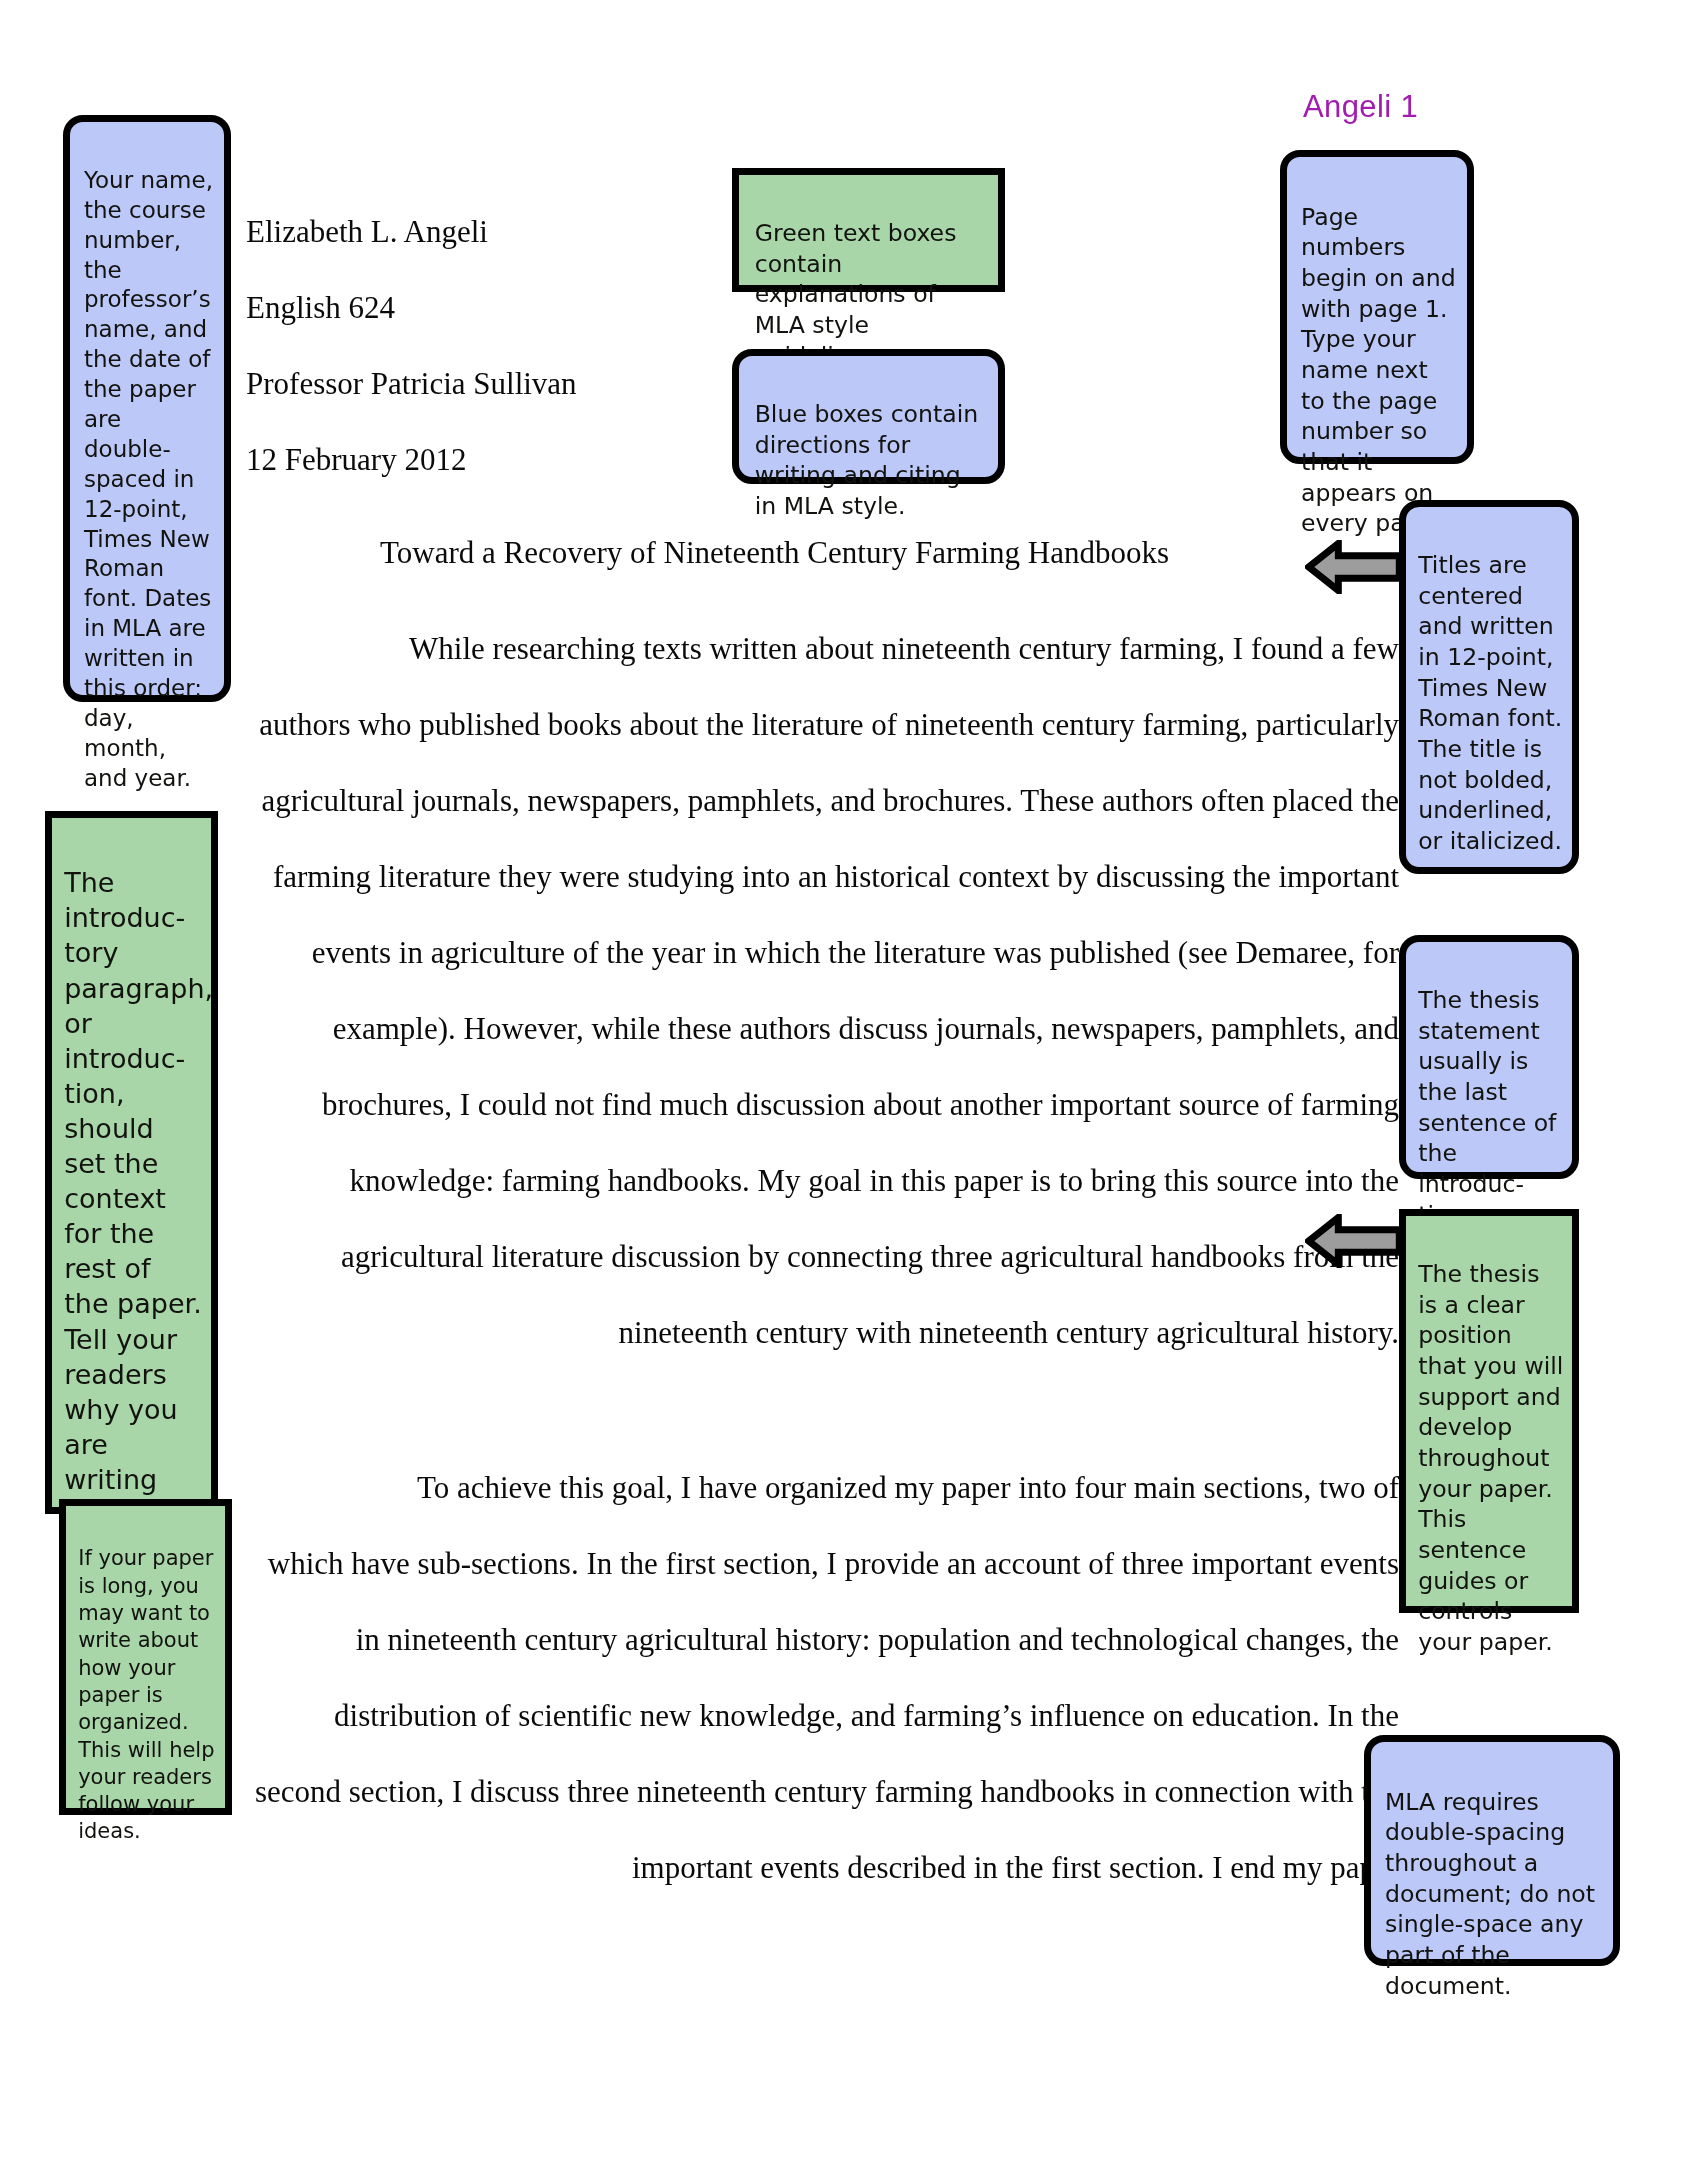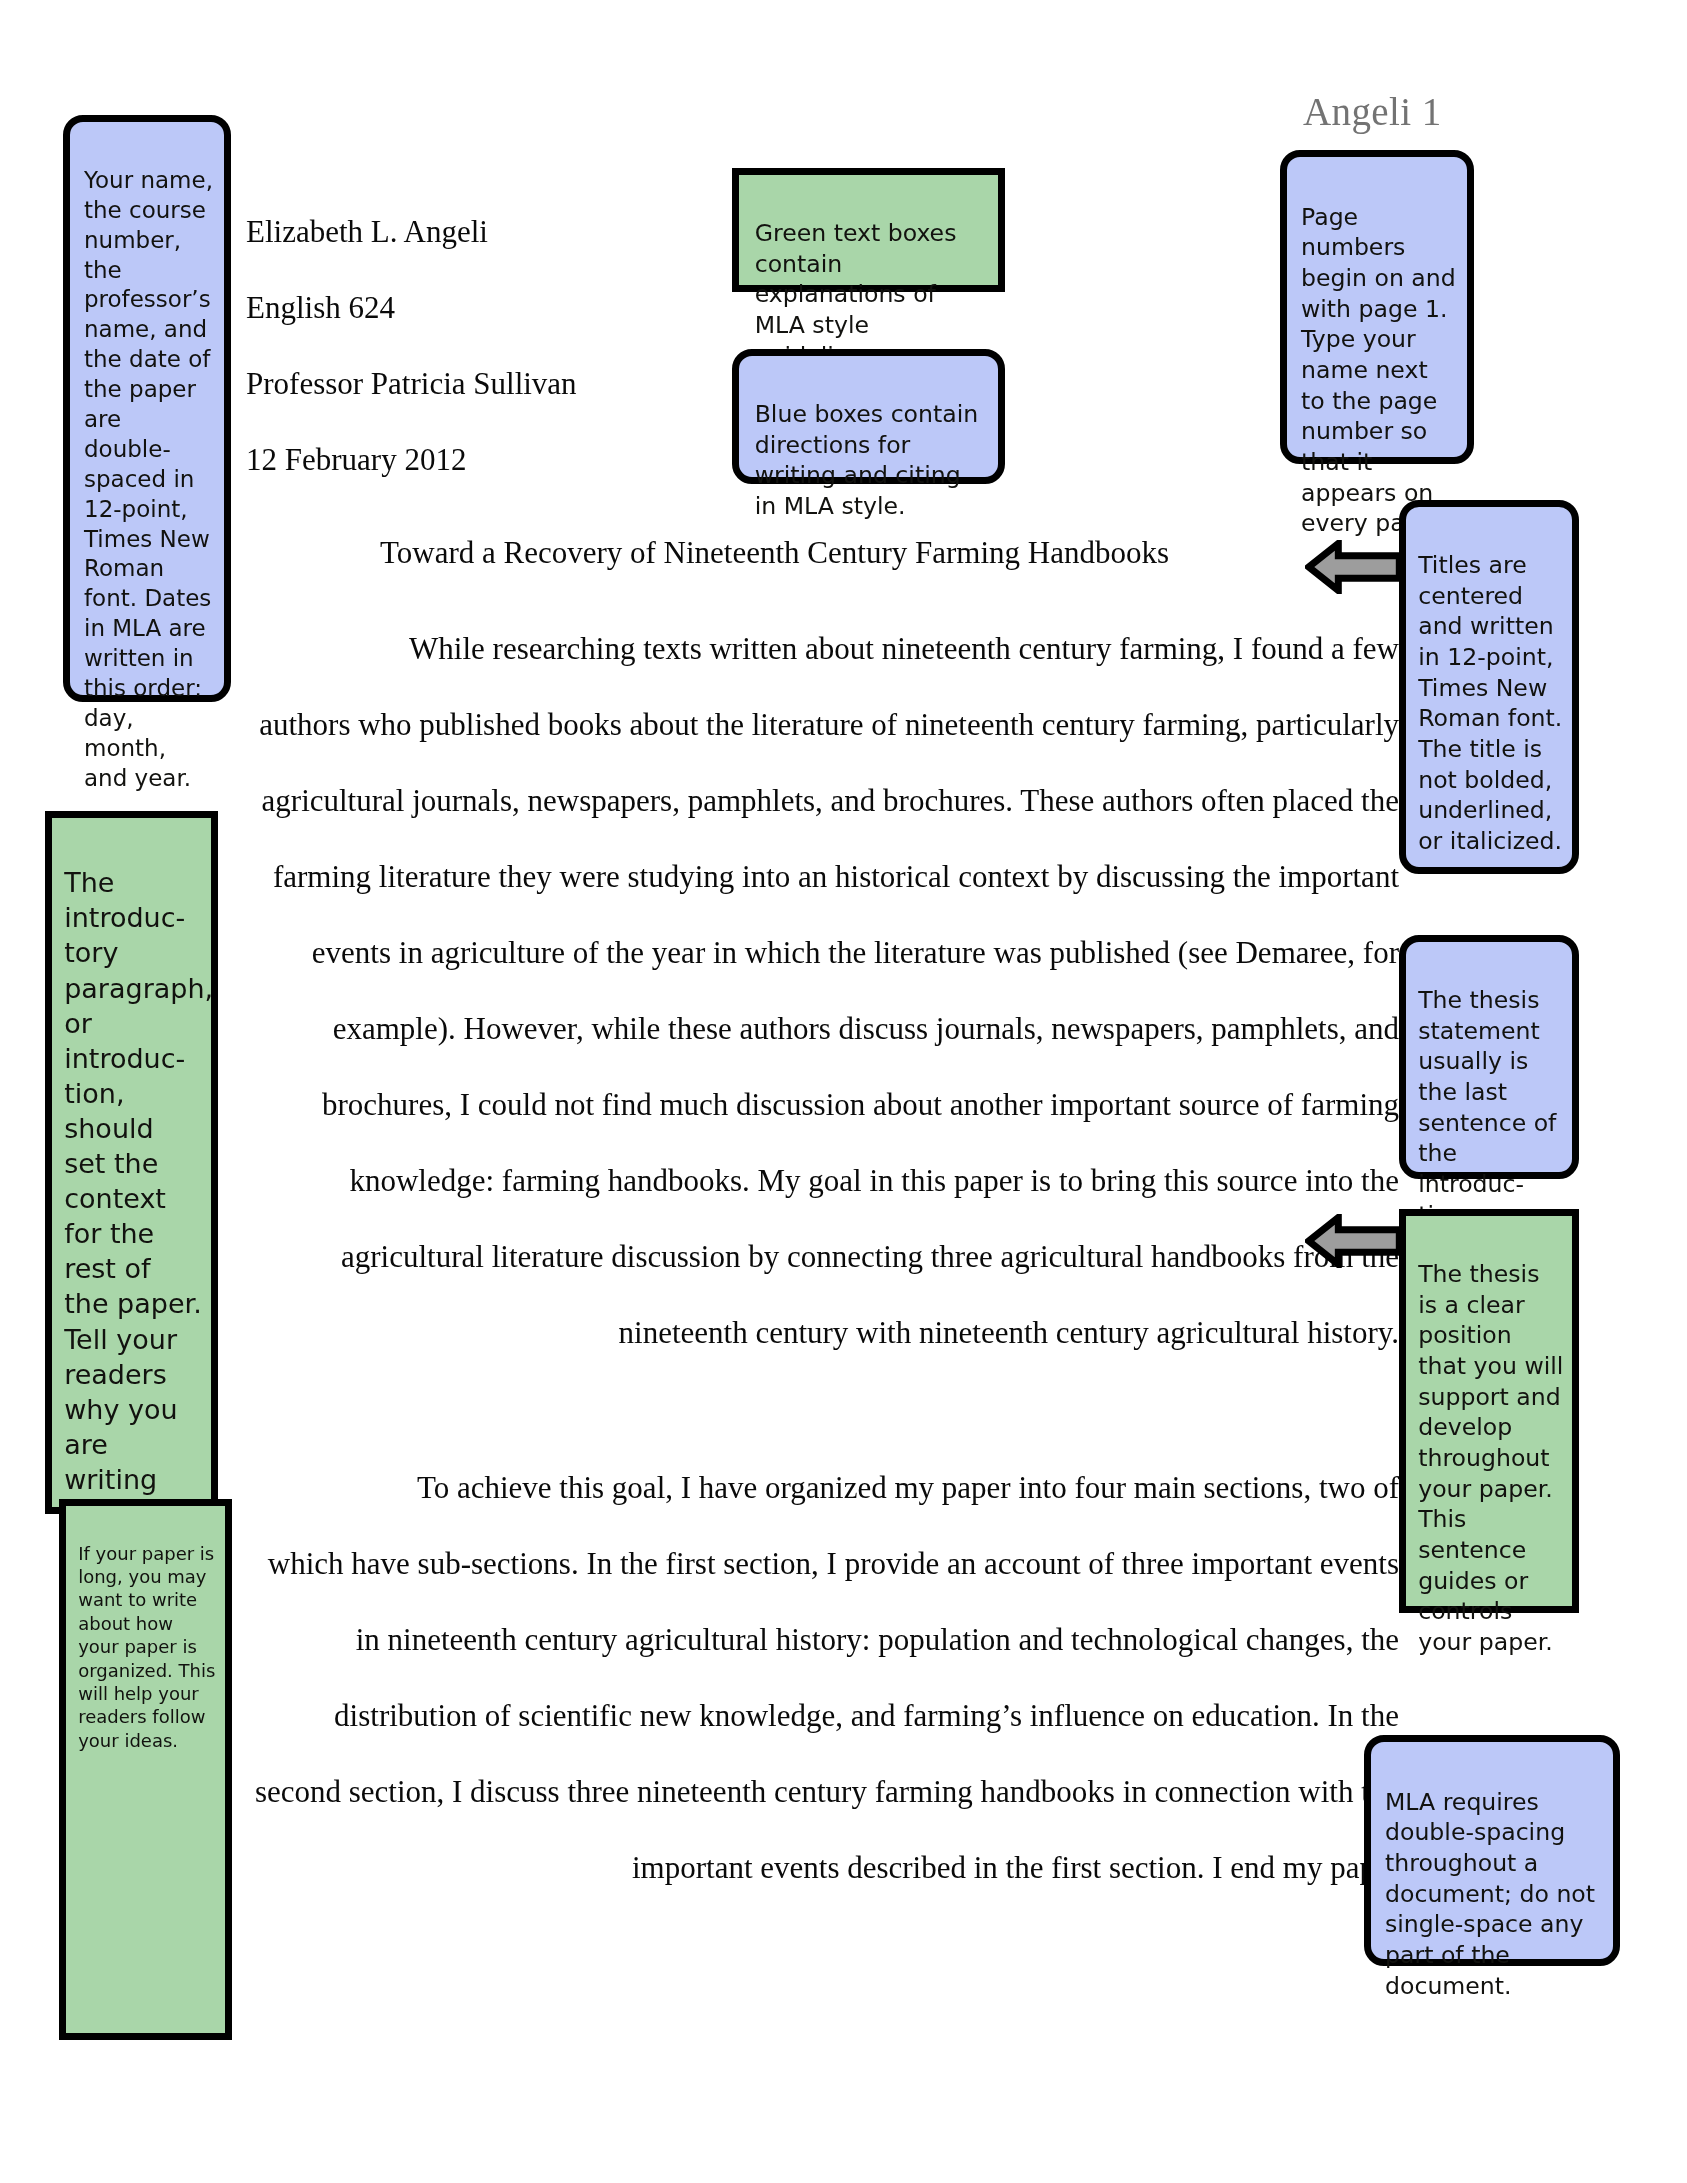--- a/index.html
+++ b/index.html
@@ -38,23 +38,23 @@
   .doc-text {
     position: absolute;
     font-family: "Liberation Serif", "DejaVu Serif", serif;
     color: #0a0a0a;
     white-space: pre-line;
   }
   #header-pagenum {
     position: absolute;
     left: 1303px;
     top: 89px;
-    font-size: 39px;
-    font-family: Liberation Serif, serif;
-    color: #737373;
+    font-size: 31px;
+    font-family: Liberation Sans, sans-serif;
+    color: #a21caf;
     letter-spacing: 0.4px;
   }
   #heading-block {
     left: 246px;
     top: 194px;
     width: 664px;
     font-size: 31px;
     line-height: 76px;
   }
   #paper-title {
@@ -146,21 +146,21 @@
       <polygon points="4,31 38,4 38,18 108,18 108,44 38,44 38,58" fill="#9d9d9d" stroke="#000000" stroke-width="8" stroke-linejoin="miter"></polygon>
     </svg>
   </div>
 
   <div class="callout green" style="left:1399px; top:1209px; width:180px; height:404px; padding:12.2px 7px 7px 12.2px; font-size:23.6px;">
     <span class="ctext">The thesis is a clear position that you will support and develop throughout your paper. This sentence guides or controls your paper.</span>
   </div>
 
   <div class="body-par" id="par-2">To achieve this goal, I have organized my paper into four main sections, two of which have sub-sections. In the first section, I provide an account of three important events in nineteenth century agricultural history: population and technological changes, the distribution of scientific new knowledge, and farming’s influence on education. In the second section, I discuss three nineteenth century farming handbooks in connection with the important events described in the first section. I end my paper</div>
 
-  <div class="callout green" style="left:59px; top:1499px; width:173px; height:541px; padding:12.2px 8.7px 7px 12.2px; font-size:18px;">
+  <div class="callout green" style="left:59px; top:1499px; width:173px; height:316px; padding:12.2px 8.7px 7px 12.2px; font-size:21px;">
     <span class="ctext">If your paper is long, you may want to write about how your paper is organized. This will help your readers follow your ideas.</span>
   </div>
 
   <div class="callout blue" style="left:1364px; top:1735px; width:256px; height:231px; padding:14px 16px 7px 14px; font-size:23.6px;">
     <span class="ctext">MLA requires double-spacing throughout a document; do not single-space any part of the document.</span>
   </div>
 
 </div>
 
 

